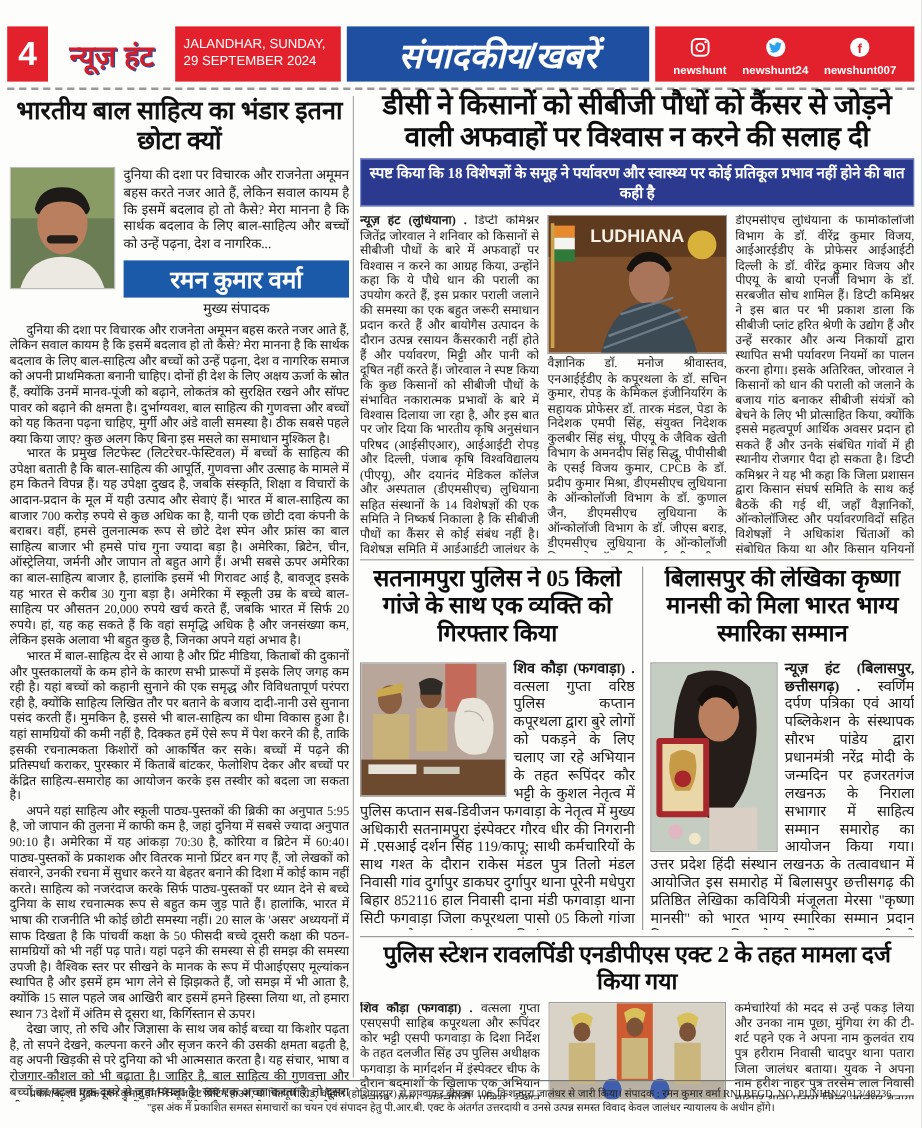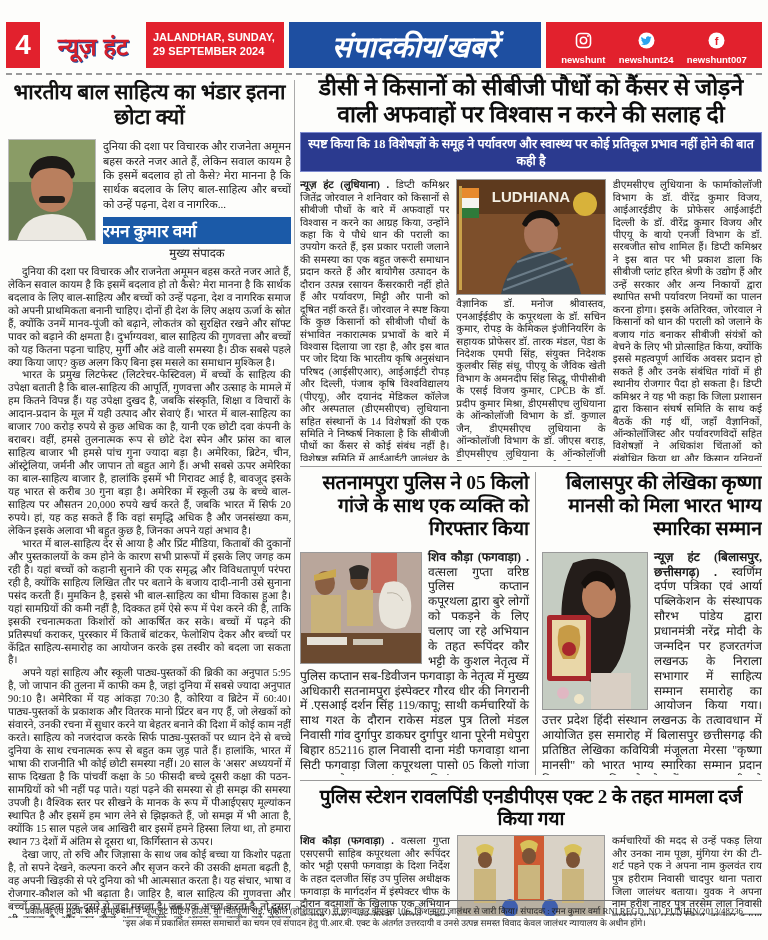--- a/index.html
+++ b/index.html
@@ -3,53 +3,53 @@
 <meta charset="utf-8">
 <style>
   * { margin:0; padding:0; box-sizing:border-box; }
   body { background:#888; font-family:"Liberation Serif","DejaVu Serif",serif; }
   .page { position:relative; width:768px; height:940px; margin:0 auto; background:#fdfdfb; overflow:hidden; color:#1a1a1a; }
 
   
   .masthead { position:absolute; top:22px; left:6px; right:6px; height:46px; display:flex; align-items:stretch; gap:5px; font-family:"Liberation Sans","DejaVu Sans",sans-serif; }
   .pageno { width:34px; background:#e2212d; color:#fff; font-weight:bold; font-size:28px; display:flex; align-items:center; justify-content:center; }
   .logo { width:96px; display:flex; align-items:center; justify-content:center; color:#d31f2b; font-weight:bold; font-size:24px; text-shadow:1px 1px 0 #1e4fa1; white-space:nowrap; overflow:hidden; }
-  .dateline { width:138px; background:#e2212d; color:#fff; font-weight:bold; font-size:11px; line-height:1.25; display:flex; align-items:center; padding-left:7px; text-transform:uppercase; }
+  .dateline { width:138px; background:#e2212d; color:#fff; font-weight:normal; font-size:11px; line-height:1.25; display:flex; align-items:center; padding-left:7px; text-transform:uppercase; }
   .section-band { flex:1; background:#1e4fa1; color:#fff; display:flex; align-items:center; justify-content:center; font-size:29px; font-weight:bold;font-style:italic; }
   .social-band { width:216px; background:#e2212d; color:#fff; display:flex; align-items:flex-end; justify-content:space-evenly; padding:3px 2px; }
   .social-item { display:flex; flex-direction:column; align-items:center; gap:1px; }
   .social-item .handle { font-size:9.5px; font-weight:bold; }
   .dotted-rule { position:absolute; top:73px; left:6px; right:6px; border-top:2px dashed #9a9a9a; }
 
   
   .editorial { position:absolute; top:80px; left:8px; width:283px; height:838px; overflow:hidden; }
   .edit-headline { font-size:21px; font-weight:bold; text-align:center; line-height:1.2; color:#111; }
   .edit-intro { margin-top:9px; overflow:hidden; }
   .author-photo { float:left; width:88px; height:102px; margin-right:7px; border:1px solid #bbb; }
   .edit-intro p { font-size:11px; line-height:1.3; text-align:justify; }
-  .author-bar { margin-left:95px; margin-top:6px; background:#1b5aa8; color:#fff; font-size:17px; font-weight:bold; padding:2px 0; }
+  .author-bar { margin-left:95px; margin-top:6px; background:#1b5aa8; color:#fff; text-align:center; font-size:20px; font-weight:bold; padding:2px 0; }
   .author-title { margin-left:95px; text-align:center; font-size:11.5px; padding:1px 0 3px; }
   .edit-body { clear:both; margin-top:3px; font-size:10.4px; line-height:1.245; text-align:justify; }
   .edit-body p { text-indent:14px; }
 
   .vrule-main { position:absolute; top:80px; bottom:42px; left:294px; width:1px; background:#aaa; }
 
   
   .rightcol { position:absolute; top:74px; left:300px; width:462px; height:842px; overflow:hidden; }
   .lead-headline { font-size:23px; font-weight:bold; text-align:center; line-height:1.18; color:#0d0d0d; }
   .lead-subhead { margin-top:4px; background:#2b3a8f; border:1px solid #7c89cf; color:#fff; text-align:center; font-size:12.5px; font-weight:bold; padding:2px 2px; }
   .lead-body { display:flex; gap:7px; margin-top:7px; height:282px; overflow:hidden; }
   .lead-col { width:150px; font-size:10.2px; line-height:1.22; text-align:justify; overflow:hidden; }
   .lead-photo { width:150px; height:116px; border:1px solid #999; display:block; margin-bottom:3px; }
   .hrule { border-top:1px solid #999; margin:5px 0; }
 
   .mid-row { display:flex; height:303px; overflow:hidden; }
   .ganja { width:236px; padding-right:6px; border-right:1px solid #999; overflow:hidden; }
   .award { width:226px; padding-left:6px; overflow:hidden; }
-  .mid-headline { font-size:19.5px; font-weight:bold; line-height:1.17; text-align:right; color:#0d0d0d; }
+  .mid-headline { font-size:19.5px; font-weight:bold; line-height:1.17; text-align:center; color:#0d0d0d; }
   .mid-body { margin-top:9px; font-size:12px; line-height:1.24; text-align:justify; }
   .ganja-photo { float:left; width:122px; height:112px; margin:2px 6px 2px 0; border:1px solid #999; }
   .award-photo { float:left; width:106px; height:158px; margin:2px 6px 2px 0; border:1px solid #999; }
 
   .ndps { margin-top:2px; }
   .ndps-headline { font-size:19px; font-weight:bold; text-align:center; line-height:1.15; color:#0d0d0d; }
   .ndps-body { display:flex; gap:7px; margin-top:5px; height:146px; overflow:hidden; }
   .ndps-col { width:150px; font-size:10.2px; line-height:1.24; text-align:justify; overflow:hidden; }
   .ndps-mid { width:148px; font-size:10.2px; line-height:1.24; text-align:justify; overflow:hidden; }
   .ndps-photo { width:148px; height:104px; border:1px solid #999; display:block; margin-bottom:2px; }

